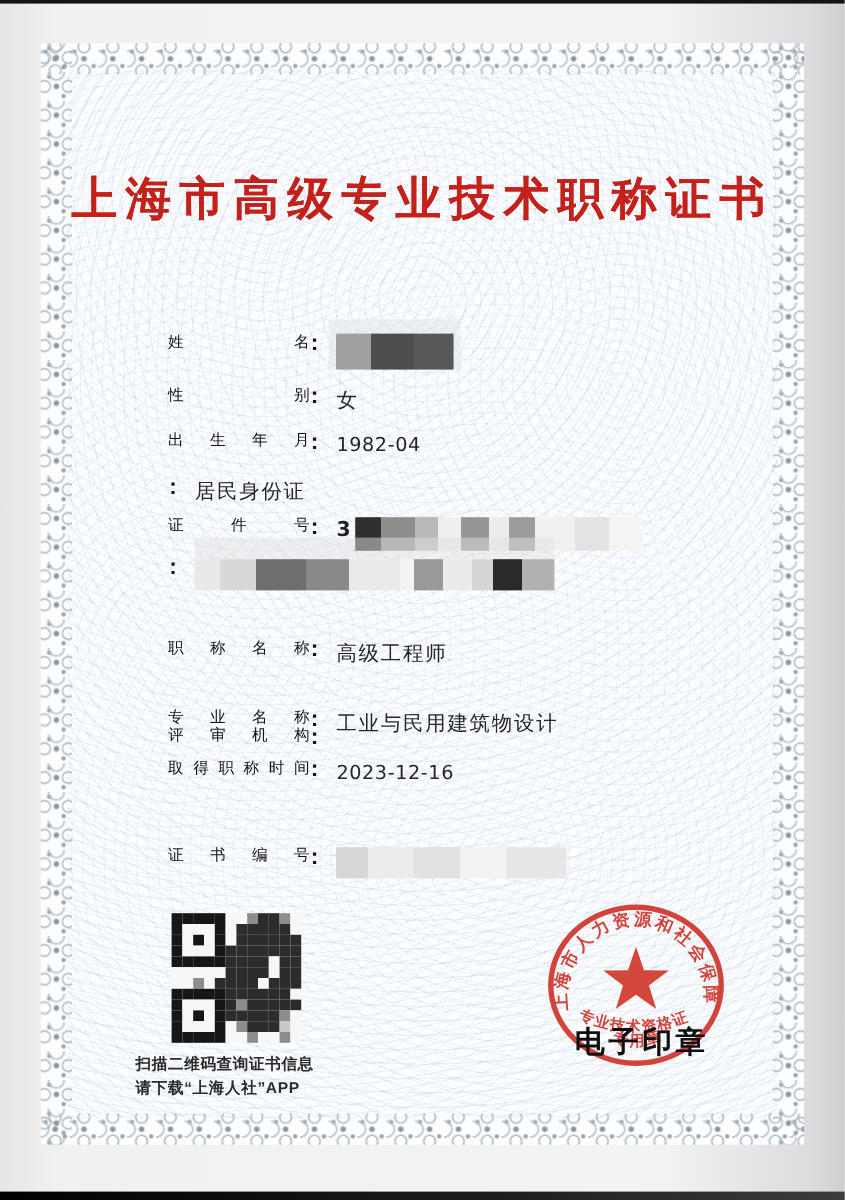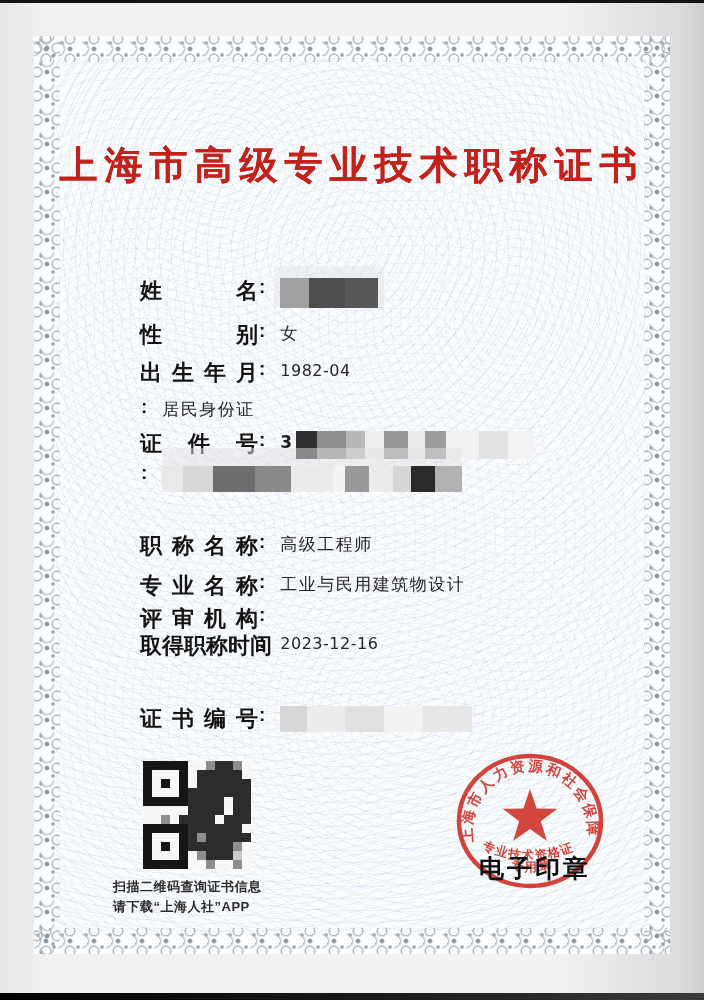--- a/index.html
+++ b/index.html
@@ -60,31 +60,31 @@
 
   
   .cert-title {
     position:absolute; left:0; top:140px; width:704px;
     text-align:center; color:#c4211b; font-weight:bold;
     font-size:38px; letter-spacing:7px; text-shadow:0 0 0.5px #c4211b;
   }
 
   
   .row { position:absolute; left:140px; display:flex; align-items:flex-start; color:#131313; }
-  .lab { display:inline-block; width:118px; font-weight:bold; font-size:22px;
+  .lab { display:inline-block; width:118px; font-weight:normal; font-size:13px;
          text-align:justify; text-align-last:justify; white-space:nowrap; }
   .colon { font-weight:bold; font-size:19px; margin-left:1px; }
   .val { margin-left:15px; font-family:"DejaVu Serif", serif; font-size:17px;
          letter-spacing:1.5px; color:#252525; padding-top:2px; }
   .val-num { font-family:"DejaVu Sans", sans-serif; font-size:16px; letter-spacing:0.5px; padding-top:3px; }
   .val-wrap { width:334px; line-height:28px; }
 
   .r-name { top:276px; }  .r-gender { top:320px; } .r-birth { top:358px; }
   .r-idtype { top:396px; } .r-idno { top:429px; }  .r-work { top:462px; }
-  .r-jobtitle { top:531px; } .r-major { top:571px; } .r-org { top:604px; }
+  .r-jobtitle { top:531px; } .r-major { top:589px; } .r-org { top:604px; }
   .r-gettime { top:631px; } .r-certno { top:704px; }
 
   
   .mosaic { margin-left:15px; margin-top:2px; }
   .mz-name { width:98px; height:30px;
     background:linear-gradient(90deg,#a0a0a0 0 30%,#4e4e4e 30% 66%,#585858 66% 100%);
     box-shadow:0 -6px 0 6px rgba(222,226,230,0.45); }
   .mz-id { width:238px; height:28px; margin-left:4px;
     background:linear-gradient(90deg,#303030 0 9%,#8d8d8d 9% 21%,#b9b9b9 21% 29%,#efefef 29% 37%,#969696 37% 47%,#ececec 47% 54%,#9c9c9c 54% 63%,#f1f1f1 63% 77%,#e3e3e3 77% 89%,#f4f4f4 89% 100%); }
   .mz-work { width:300px; height:26px; margin-top:4px;

